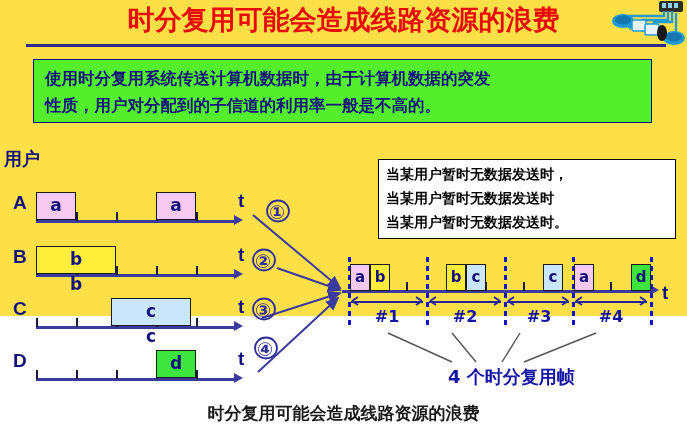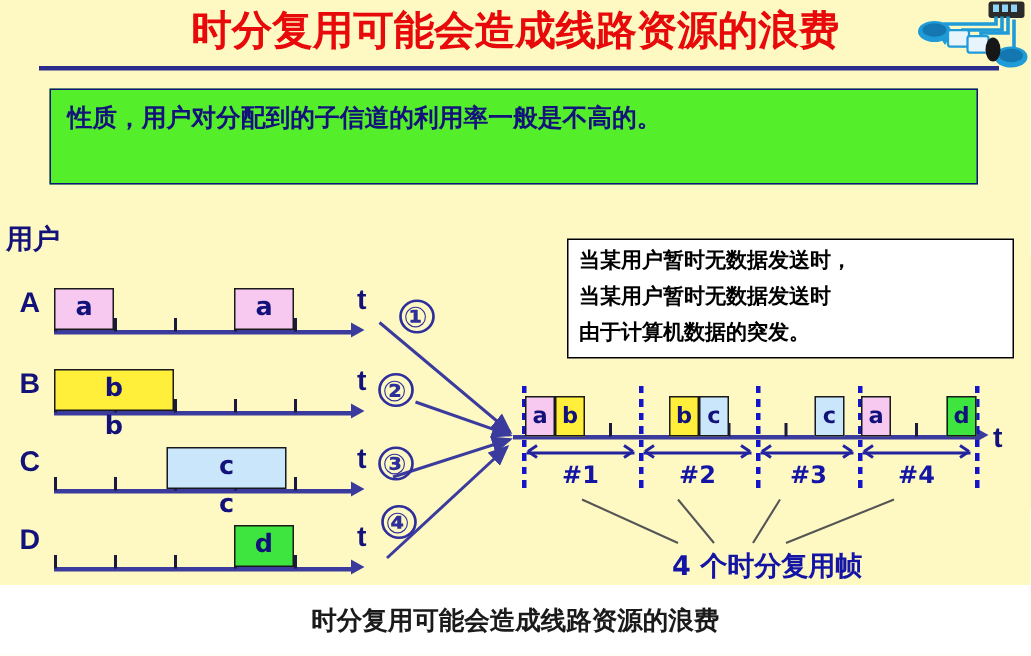--- a/index.html
+++ b/index.html
@@ -5,22 +5,22 @@
   * { box-sizing: border-box; }
   html, body {
     margin: 0; padding: 0;
     width: 687px; height: 437px;
     background: #ffffff;
     font-family: "Liberation Sans", "DejaVu Sans", sans-serif;
     overflow: hidden;
   }
   #slide {
     position: relative;
-    width: 687px; height: 390px;
-    background: #fef9c3;
+    width: 687px; height: 316px;
+    background: #fde047;
   }
 
   
   .title {
     position: absolute;
     left: 0; top: 2px;
     width: 687px;
     text-align: center;
     color: #e8090b;
     font-size: 27px;
@@ -270,29 +270,30 @@
     <ellipse cx="11" cy="21" rx="11" ry="7" fill="#1f9bd8"></ellipse>
     <ellipse cx="11" cy="20" rx="8" ry="4.5" fill="#1577b0"></ellipse>
     <ellipse cx="62" cy="38" rx="11" ry="7" fill="#1f9bd8"></ellipse>
     <ellipse cx="62" cy="37" rx="8" ry="4.5" fill="#1577b0"></ellipse>
     <rect x="20" y="20" width="14" height="11" rx="1.5" fill="#e8f4fb" stroke="#1f9bd8" stroke-width="1.5"></rect>
     <rect x="33" y="24" width="14" height="11" rx="1.5" fill="#e8f4fb" stroke="#1f9bd8" stroke-width="1.5"></rect>
     <ellipse cx="50" cy="33" rx="5" ry="8" fill="#171717"></ellipse>
   </svg>
 
   <div class="green-box">
+    <p>使用时分复用系统传送计算机数据时，由于计算机数据的突发</p>
     <p>性质，用户对分配到的子信道的利用率一般是不高的。</p>
   </div>
 
   <div class="lbl-users">用户</div>
 
   <div class="note-box">
     <p>当某用户暂时无数据发送时，</p>
     <p>当某用户暂时无数据发送时</p>
-    <p>由于计算机数据的突发。</p>
+    <p>当某用户暂时无数据发送时。</p>
   </div>
 
   <div class="row" style="top:182px;">
     <div class="row-name">A</div>
     <div class="axis"></div>
     <div class="axis-arrow"></div>
     <div class="tick" style="left:36px;"></div>
     <div class="tick" style="left:76px;"></div>
     <div class="tick" style="left:116px;"></div>
     <div class="tick" style="left:156px;"></div>

